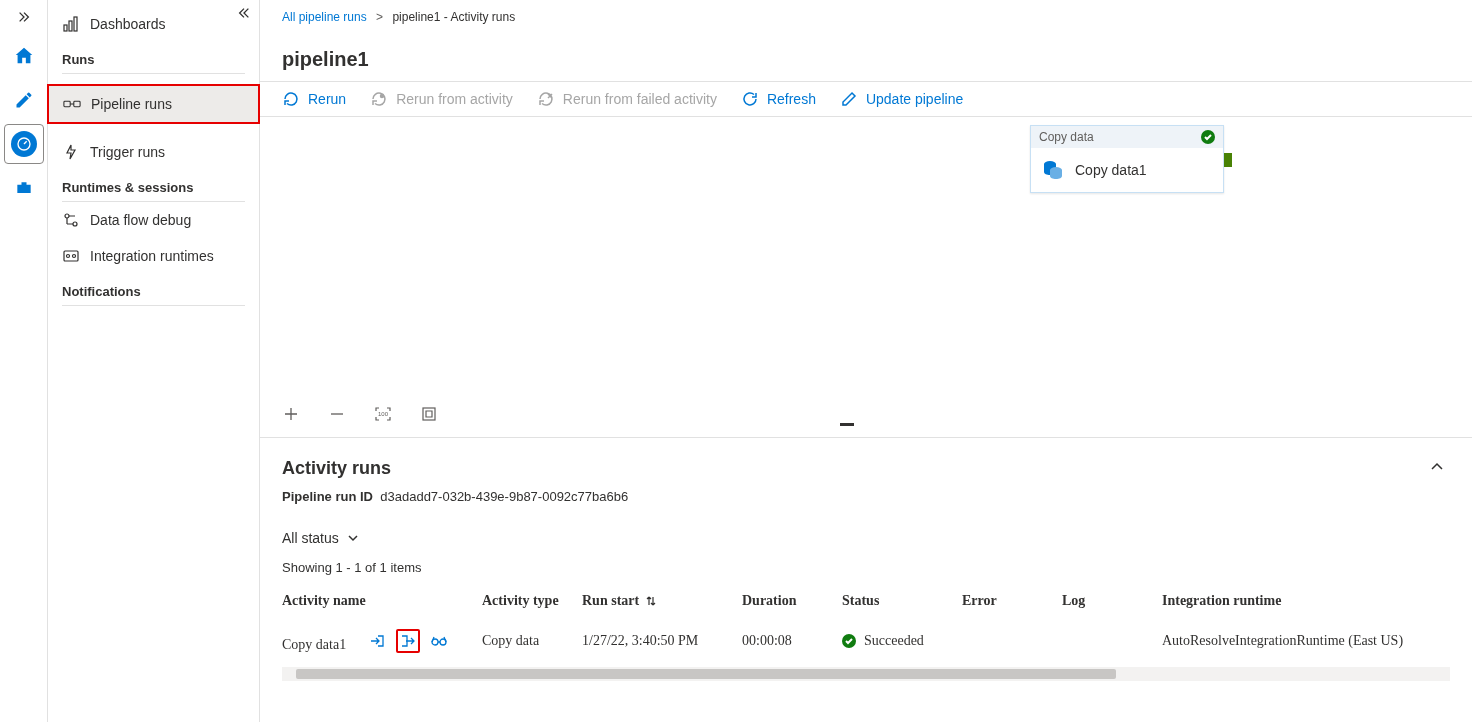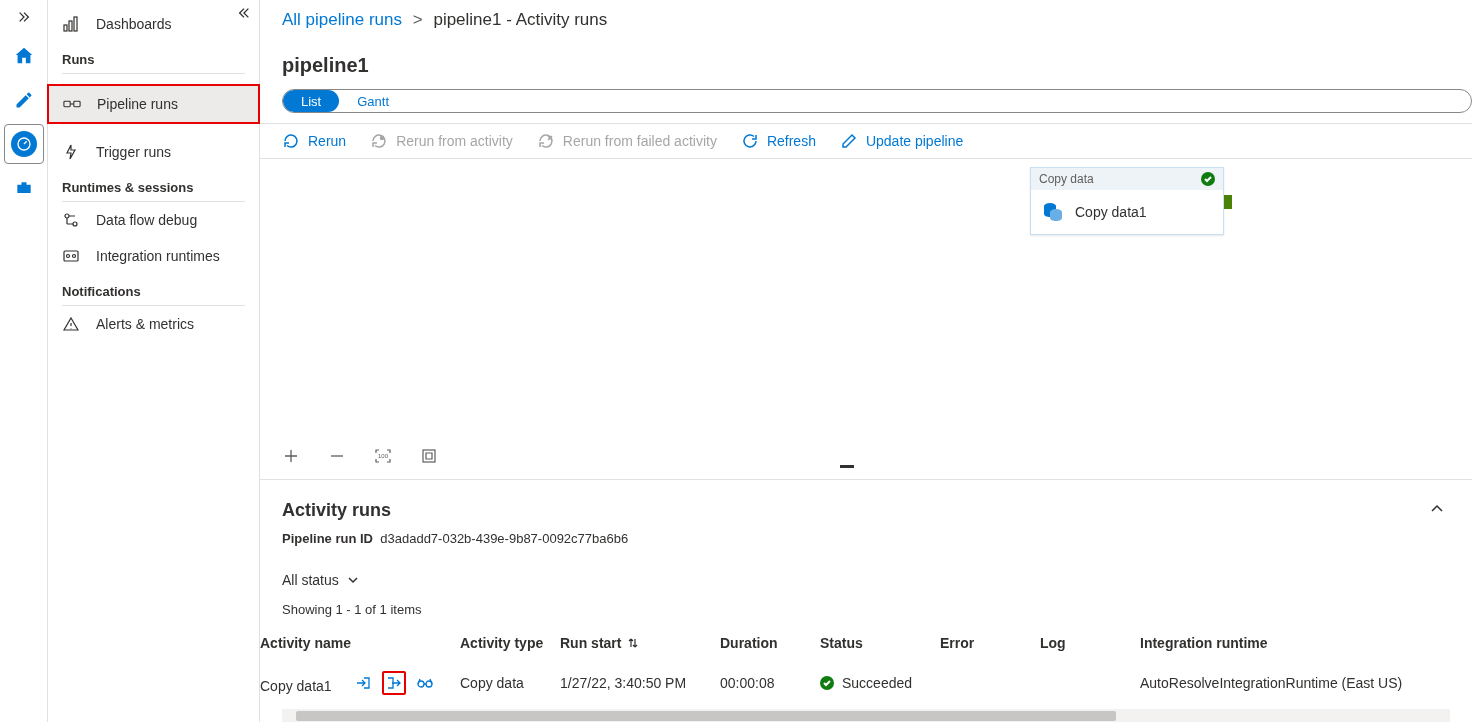--- a/index.html
+++ b/index.html
@@ -11,30 +11,30 @@
 .icon-rail { width: 48px; border-right: 1px solid #e1e1e1; display: flex; flex-direction: column; align-items: center; padding-top: 6px; gap: 4px; }
 .rail-expand { width: 40px; height: 22px; display: flex; align-items: center; justify-content: center; color: #323130; cursor: pointer; margin-bottom:4px;}
 .rail-item { width: 40px; height: 40px; display: flex; align-items: center; justify-content: center; color: #0078d4; cursor: pointer; border-radius: 4px; }
 .rail-item.active { position: relative; }
 .rail-item.active::before { content:""; position:absolute; inset:0; border:1px solid #8a8886; border-radius:4px; }
 .rail-item.active .gauge-circle { background:#0078d4; border-radius:50%; width:26px; height:26px; display:flex; align-items:center; justify-content:center; }
 
 
 .side-panel { width: 212px; border-right: 1px solid #e1e1e1; padding: 6px 0 0 0; position: relative; }
 .side-collapse { position: absolute; top: 6px; right: 8px; color:#323130; cursor:pointer; }
-.sp-item { display:flex; align-items:center; gap:16px; padding: 0 14px; height: 36px; cursor:pointer; }
+.sp-item { display:flex; align-items:center; gap:10px; padding: 0 14px; height: 36px; cursor:pointer; }
 .sp-item .ico { width:18px; display:flex; align-items:center; justify-content:center; color:#323130;}
 .sp-item span.lbl { color:#323130; }
 .sp-item.selected { background:#edebe9; }
 .sp-header { font-weight:600; padding: 10px 14px 6px 14px; font-size:13px; color:#323130; }
 .sp-sep { border-top:1px solid #e1e1e1; margin: 0 14px 0 14px; }
 
 
 .main { flex:1; display:flex; flex-direction:column; overflow:hidden; }
-.breadcrumb { padding: 10px 22px 4px 22px; font-size:17px; color:#323130; }
+.breadcrumb { padding: 10px 22px 4px 22px; font-size:12px; color:#323130; }
 .breadcrumb a { color:#0078d4; text-decoration:none; cursor:pointer;}
 .breadcrumb .sep { color:#605e5c; margin:0 6px;}
 .page-title { padding: 4px 22px 10px 22px; font-size:20px; font-weight:600;margin-top:16px; }
 
 .view-toggle { margin: 2px 0 10px 22px; display:inline-flex; border:1px solid #8a8886; border-radius: 14px; overflow:hidden; height:26px; }
 .view-toggle div { padding: 0 18px; display:flex; align-items:center; font-size:13px; cursor:pointer;}
 .view-toggle .active { background:#0078d4; color:#fff; border-radius:14px;}
 .view-toggle .inactive { color:#0078d4; }
 
 .toolbar { display:flex; align-items:center; gap:24px; padding: 8px 22px; border-top:1px solid #e1e1e1; border-bottom:1px solid #e1e1e1; }
@@ -58,21 +58,21 @@
 .activity-section { padding: 20px 22px 8px 22px; position:relative;}
 .activity-title { font-size:18px; font-weight:600; margin-bottom:10px;}
 .activity-sub { font-size:13px; color:#323130; margin-bottom:18px;}
 .activity-sub b { font-weight:600;text-align:right;}
 .activity-chevron { position:absolute; right:28px; top:22px; cursor:pointer; color:#323130;}
 
 .filter-row { padding: 0 22px 12px 22px;}
 .filter-dd { display:inline-flex; align-items:center; gap:8px; font-size:14px; cursor:pointer;}
 .showing { padding: 2px 22px 8px 22px; font-size:13px; color:#323130;}
 
-.table { width:calc(100% - 22px); border-collapse:collapse; font-size:14px;}
+.table { width:calc(100% - 22px); margin-left:22px; border-collapse:collapse; font-size:14px;font-family:Liberation Serif, serif;}
 .table th { text-align:left; font-weight:600; padding:10px 8px 10px 0; }
 .table td { padding:10px 8px 10px 0; vertical-align:middle;}
 .th-sort { display:inline-flex; align-items:center; gap:6px;}
 .row-icons { display:inline-flex; align-items:center; gap:10px; margin-left:18px;}
 .small-ico { width:18px; height:18px; display:flex; align-items:center; justify-content:center; color:#0078d4; cursor:pointer;}
 .small-ico.boxed { border:2px solid #e60000; padding:2px; width:24px; height:24px; border-radius:2px;}
 .status-cell { display:flex; align-items:center; gap:8px;}
 .hscroll { height:14px; background:#f3f2f1; margin:4px 22px 0 22px; position:relative;}
 .hscroll .thumb { position:absolute; left:14px; top:2px; height:10px; width:820px; background:#c8c6c4; border-radius:2px;}
 
@@ -179,43 +179,30 @@
             <circle cx="5" cy="8" r="1.5"></circle>
             <circle cx="11" cy="8" r="1.5"></circle>
           </svg>
         </span>
       <span class="lbl">Integration runtimes</span>
     </div>
 
     <div class="sp-header">Notifications</div>
     <div class="sp-sep"></div>
 
-    <div class="sp-item">
-      <span class="ico">
-          <svg width="16" height="16" viewBox="0 0 16 16" fill="none" stroke="#323130" stroke-width="1.2">
-            <path d="M8 2l7 12H1z"></path>
-            <path d="M8 7v3M8 12v.5"></path>
-          </svg>
-        </span>
-      <span class="lbl">Alerts &amp; metrics</span>
-    </div>
   </div>
 
   <div class="main">
     <div class="breadcrumb">
       <a>All pipeline runs</a>
       <span class="sep">&gt;</span>
       <span>pipeline1 - Activity runs</span>
     </div>
     <div class="page-title">pipeline1</div>
 
-    <div class="view-toggle">
-      <div class="active">List</div>
-      <div class="inactive">Gantt</div>
-    </div>
 
     <div class="toolbar">
       <div class="tb-btn blue">
         <span class="tb-ico">
             <svg width="16" height="16" viewBox="0 0 16 16" fill="none" stroke="#0078d4" stroke-width="1.5">
               <path d="M2 8a6 6 0 1 1 2 4.5M2 14v-4h4"></path>
             </svg>
           </span>
         <span>Rerun</span>
       </div>

